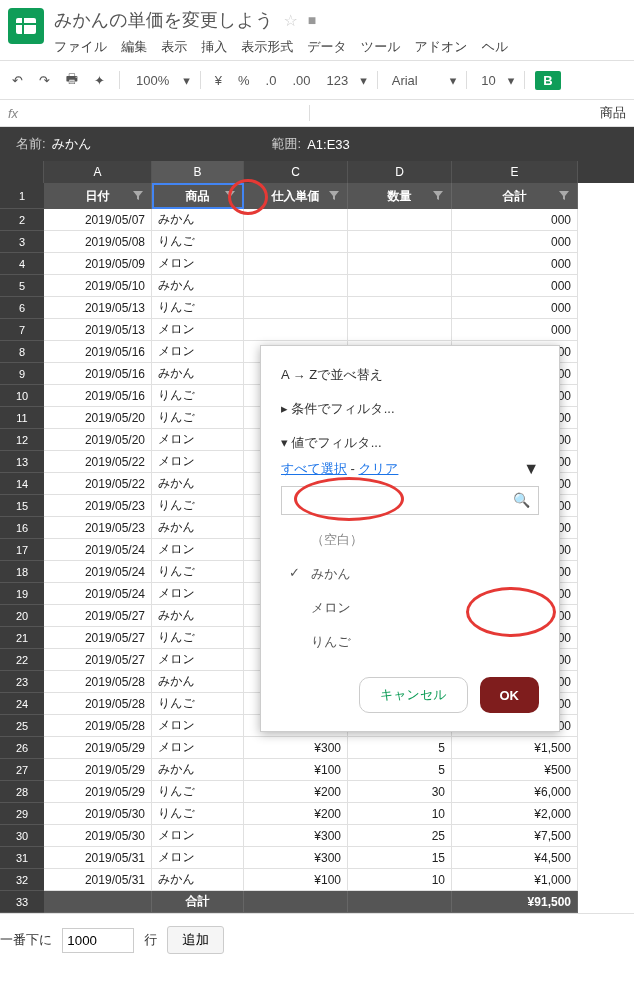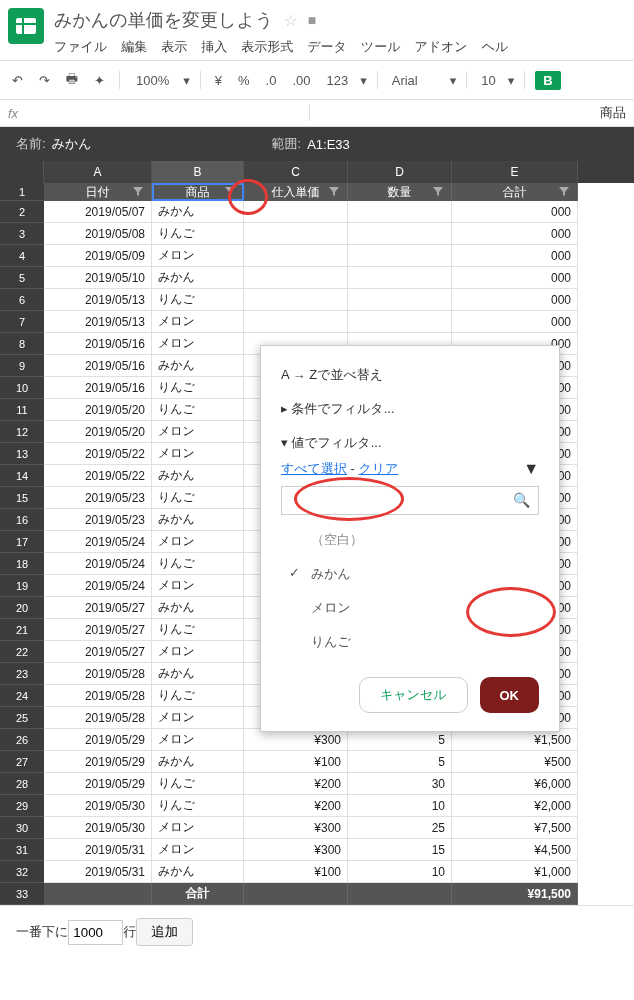--- a/index.html
+++ b/index.html
@@ -43,21 +43,21 @@
 .col-h.sel { background: #5a5a5a; }
 .c-a { width: 108px; }
 .c-b { width: 92px; }
 .c-c { width: 104px; }
 .c-d { width: 104px; }
 .c-e { width: 126px; }
 
 
 .hdr-row { display: flex; }
 .row-num { width: 44px; background: #3c3c3c; color: #fff; display: flex; align-items: center; justify-content: center; font-size: 11px; border-bottom: 1px solid #555; }
-.hdr-cell { height: 18px; background: #555; color: #fff; display: flex; align-items: center; justify-content: center; font-weight: normal; border-right: 1px solid #666; position: relative; font-size: 12px; }
+.hdr-cell { height: 26px; background: #555; color: #fff; display: flex; align-items: center; justify-content: center; font-weight: bold; border-right: 1px solid #666; position: relative; font-size: 12px; }
 .hdr-cell.sel { outline: 2px solid #4285f4; outline-offset: -2px; }
 .filter-tri { position: absolute; right: 6px; width: 14px; height: 14px; display: flex; align-items: center; justify-content: center; }
 .filter-tri svg { width: 10px; height: 10px; }
 
 
 .rows { }
 .drow { display: flex; height: 22px; }
 .drow .row-num { height: 22px; }
 .cell { border-right: 1px solid #e0e0e0; border-bottom: 1px solid #e0e0e0; display: flex; align-items: center; padding: 0 6px; font-size: 12px; color: #222; }
 .cell.r { justify-content: flex-end; }
@@ -80,22 +80,22 @@
 .dd-val.blank { color: #888; }
 .dd-actions { display: flex; justify-content: flex-end; gap: 12px; padding: 18px 20px 6px 20px; }
 .btn { padding: 8px 20px; border-radius: 10px; cursor: pointer; font-size: 13px; border: none; }
 .btn-cancel { background: #fff; border: 1px solid #ccc; color: #0f9d58; }
 .btn-ok { background: #7f1d1d; color: #fff; font-weight: bold; }
 
 
 .red-circle { position: absolute; border: 3px solid #e53935; border-radius: 50%; pointer-events: none; z-index: 200; }
 
 
-.add-rows { display: flex; align-items: center; padding: 12px 16px; border-top: 1px solid #e0e0e0; font-size: 13px; }
-.add-rows input { width: 55px; padding: 4px; border: 1px solid #ccc; }
+.add-rows { display: flex; align-items: center; padding: 12px 0; gap: 10px; border-top: 1px solid #e0e0e0; font-size: 13px; }
+.add-rows input { width: 72px; padding: 4px; border: 1px solid #ccc; }
 .add-rows button { padding: 4px 14px; border: 1px solid #ccc; background: #f5f5f5; border-radius: 3px; cursor: pointer; }
 
 .sheet-wrap { position: relative; }
 </style>
 </head>
 <body>
 
 <div class="header">
   <div class="logo">
       <div class="logo-inner"></div>

